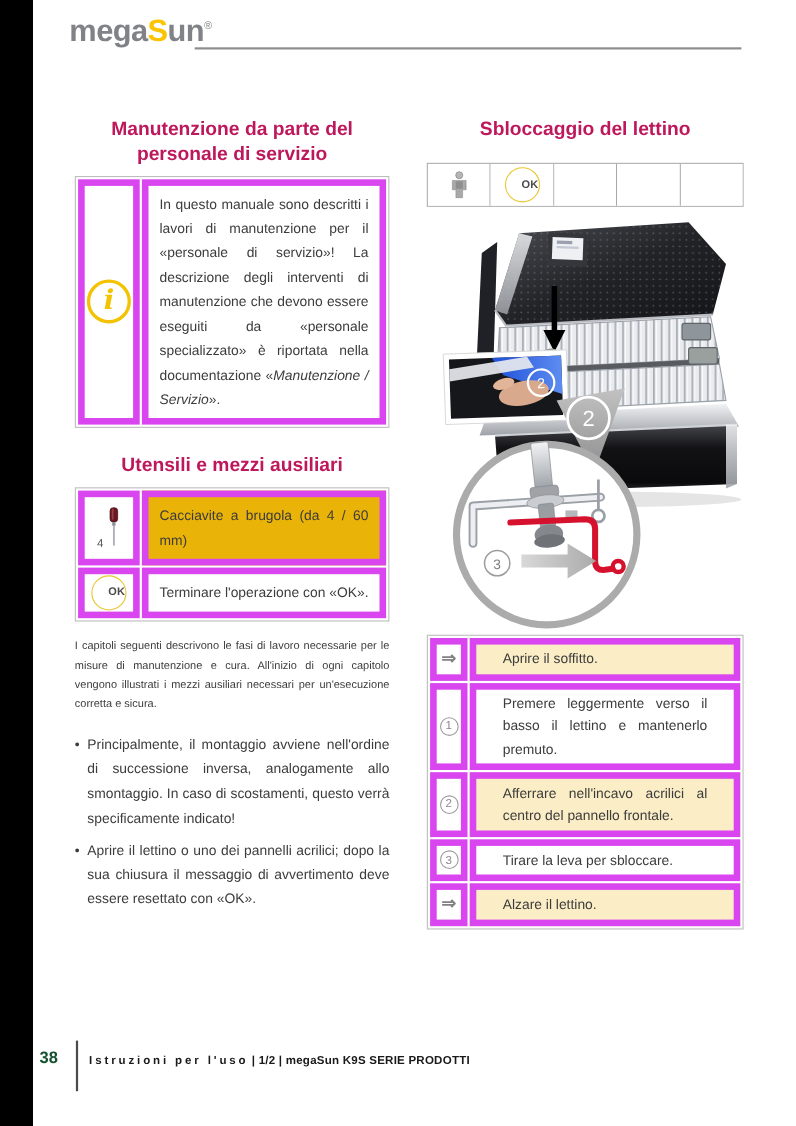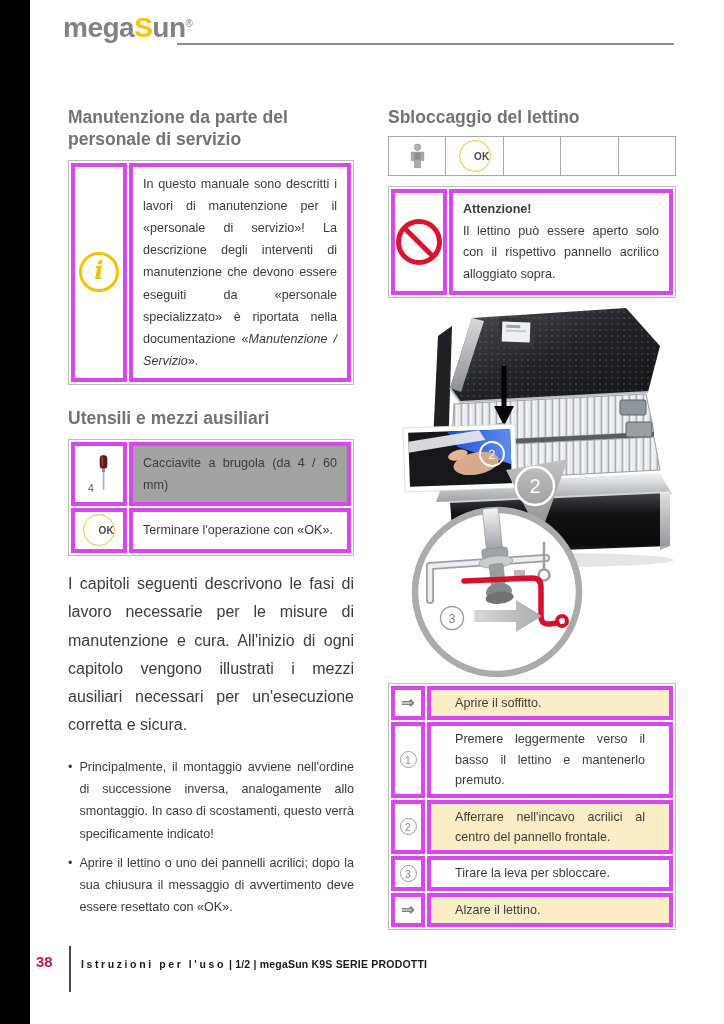--- a/index.html
+++ b/index.html
@@ -14,30 +14,30 @@
   .logo { position:absolute; left:63px; top:12px; font-size:28px; font-weight:bold;
           color:#818287; letter-spacing:-0.5px; }
   .logo .s { color:#fcc400; }
   .logo .reg { font-size:10px; vertical-align:super; color:#818287; font-weight:normal; }
   .header-line { position:absolute; left:177px; top:43px; width:497px; height:2px; background:#8d8d8d; }
 
   
   .col-left  { position:absolute; left:68px;  top:106px; width:286px; }
   .col-right { position:absolute; left:388px; top:106px; width:288px; }
 
-  .red-title { color:#737373; font-size:17.5px; font-weight:bold; line-height:1.28; margin-bottom:9px; }
+  .red-title { color:#be185d; font-size:17.5px; font-weight:bold; line-height:1.28; margin-bottom:9px;text-align:center; }
 
   
   .tbl { border:1px solid #bdbdbd; padding:2px; display:flex; flex-direction:column; gap:2px; background:#fff; }
   .trow { display:flex; gap:2px; }
-  .tcell { border:4px solid #d946ef; background:#fff; }
+  .tcell { border:6px solid #d946ef; background:#fff; }
   .icon-cell { width:56px; flex:none; display:flex; align-items:center; justify-content:center; }
   .text-cell { flex:1; padding:6px 10px; font-size:12.6px; line-height:1.76; text-align:justify; }
   .text-cell.vcenter { display:flex; align-items:center; }
-  .gray-bg  { background:#a3a3a3; }
+  .gray-bg  { background:#eab308; }
   .yellow-bg{ background:#fbeec6; }
 
   
   .info-box { margin-bottom:0; }
   .info-icon { width:40px; height:40px; border:3px solid #f3c200; border-radius:50%;
                display:flex; align-items:center; justify-content:center; }
   .info-icon span { font-family:"DejaVu Serif", serif; font-style:italic; font-weight:bold;
                     font-size:25px; color:#f3c200; line-height:1; margin-top:-3px; }
   .warn-title { font-weight:bold; }
   .no-icon { width:46px; height:46px; border:5px solid #d8152f; border-radius:50%; position:relative; }
@@ -60,36 +60,36 @@
   .tools .trow-2 { min-height:45px; }
   .tools .trow-3 { min-height:52px; }
 
   
   .req-strip { display:flex; border:1px solid #a8a8a8; margin:5px 0 10px 0; }
   .req-cell { flex:1; height:38px; border-right:1px solid #a8a8a8;
               display:flex; align-items:center; justify-content:center; background:#fff; }
   .req-cell:last-child { border-right:none; }
 
   
-  .para { margin-top:14px; font-size:16px; line-height:1.77; text-align:justify; }
+  .para { margin-top:14px; font-size:10px; line-height:1.77; text-align:justify; }
   .bullets { margin-top:16px; list-style:none; }
   .bullets li { display:flex; gap:7px; margin-bottom:7px; font-size:12.6px; line-height:1.77; }
   .bullets .dot { flex:none; }
   .bullets .btxt { text-align:justify; }
 
   
   .steps { margin-top:3px; }
   .steps .icon-cell { width:34px; }
   .steps .text-cell { padding:3px 24px; line-height:1.62; }
 
   
   .figure { display:block; margin:6px 0 0 0; }
 
   
-  .page-num { position:absolute; left:36px; top:953px; font-size:15px; font-weight:bold; color:#be185d;text-align:right; }
+  .page-num { position:absolute; left:36px; top:953px; font-size:15px; font-weight:bold; color:#14532d;text-align:right; }
   .footer-div { position:absolute; left:69px; top:946px; width:1.5px; height:46px; background:#4a4a4a; }
   .footer-text { position:absolute; left:81px; top:958px; font-size:10.5px; color:#1a1a1a; }
   .footer-text .norm { letter-spacing:2.6px;font-weight:bold; }
   .footer-text .bold { font-weight:bold; letter-spacing:0.2px; margin-left:3px; }
 </style>
 </head>
 <body>
 
 <div class="black-edge"></div>
 
@@ -147,51 +147,40 @@
       <span class="btxt">Principalmente, il montaggio avviene nell'ordine di successione inversa, analogamente allo smontaggio. In caso di scostamenti, questo verrà specificamente indicato!</span>
     </li>
     <li>
       <span class="dot">•</span>
       <span class="btxt">Aprire il lettino o uno dei pannelli acrilici; dopo la sua chiusura il messaggio di avvertimento deve essere resettato con «OK».</span>
     </li>
   </ul>
 </div>
 
 <div class="col-right">
-  <div class="red-title" style="margin-bottom:8px;">Sbloccaggio del lettino</div>
+  <div class="red-title" style="margin-bottom:20px;">Sbloccaggio del lettino</div>
 
   <div class="req-strip">
     <div class="req-cell">
       <svg width="17" height="27" viewBox="0 0 19 29">
         <circle cx="9.5" cy="4.2" r="3.6" fill="#b5b5b5" stroke="#7d7d7d" stroke-width="0.6"></circle>
         <path d="M2.5,9.5 h14 v9.5 h-3.6 v8 h-6.8 v-8 H2.5 z" fill="#a9a9a9" stroke="#7d7d7d" stroke-width="0.5"></path>
         <rect x="6" y="10.5" width="7" height="7.5" fill="#8e8e8e"></rect>
       </svg>
     </div>
     <div class="req-cell">
       <div class="ok-ring">
           <span>OK</span>
         </div>
     </div>
     <div class="req-cell"></div>
     <div class="req-cell"></div>
     <div class="req-cell"></div>
   </div>
 
-  <div class="tbl">
-    <div class="trow" style="min-height:82px;">
-      <div class="tcell icon-cell">
-        <div class="no-icon"></div>
-      </div>
-      <div class="tcell text-cell" style="line-height:1.7;">
-        <div class="warn-title">Attenzione!</div>
-        <div style="text-align:justify;">Il lettino può essere aperto solo con il rispettivo pannello acrilico alloggiato sopra.</div>
-      </div>
-    </div>
-  </div>
 
   <svg class="figure" width="288" height="376" viewBox="0 0 288 376">
     <defs>
       <linearGradient id="gCanopy" x1="0" y1="0" x2="1" y2="1">
         <stop offset="0" stop-color="#4c4e54"></stop>
           <stop offset="0.5" stop-color="#222327"></stop>
           <stop offset="1" stop-color="#131417"></stop>
       </linearGradient>
       <linearGradient id="gSilver" x1="0" y1="0" x2="0" y2="1">
         <stop offset="0" stop-color="#f2f3f5"></stop>

